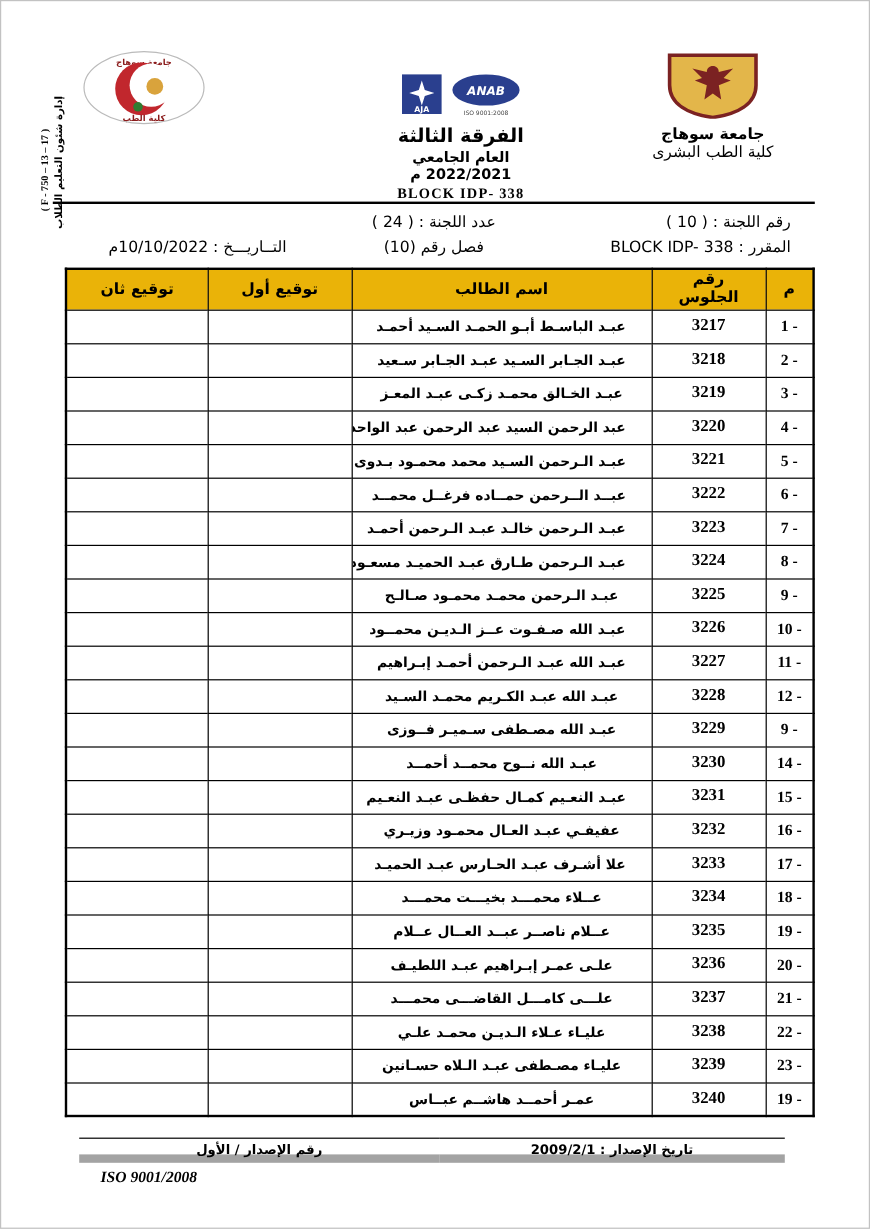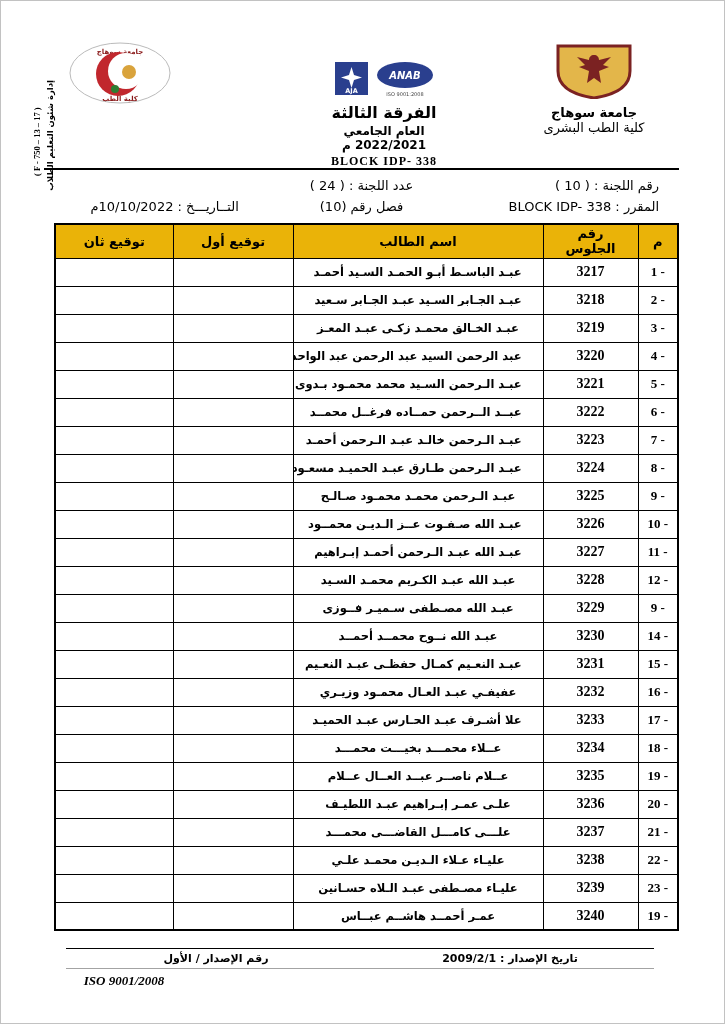--- a/index.html
+++ b/index.html
@@ -45,21 +45,21 @@
   .roster th, .roster td { border:1px solid #000; vertical-align:middle; text-align:center; }
   .roster thead th { height:34px; background:#eab308; font-size:13px; font-weight:bold; }
   .roster td { height:28px; white-space:nowrap; overflow:hidden; }
   .th-seat { white-space:pre-line; line-height:15px; }
   .col-no   { direction:ltr; font-family:"Liberation Serif", serif; font-weight:bold; font-size:13px; }
   .col-seat { font-family:"Liberation Serif", serif; font-weight:bold; font-size:14px; }
   .col-name { font-size:11.5px; font-weight:bold; padding:0 21px; }
   
   .foot-box {
     position:absolute; top:947px; height:21px; line-height:19px;
-    border-top:1px solid #000; border-bottom:1px solid #a3a3a3;
+    border-top:1px solid #000; border-bottom:7px solid #a3a3a3;
     font-size:11px; font-weight:bold; text-align:center;
   }
   .foot-issue { left:65px; width:300px; }
   .foot-date  { right:70px; width:288px; }
   .iso-line {
     position:absolute; top:972px; right:540px; width:120px; text-align:center;
     font-family:"Liberation Serif", serif; font-style:italic; font-weight:bold;
     font-size:13px; direction:ltr;
   }
   svg text { font-family:"DejaVu Sans", sans-serif; }

